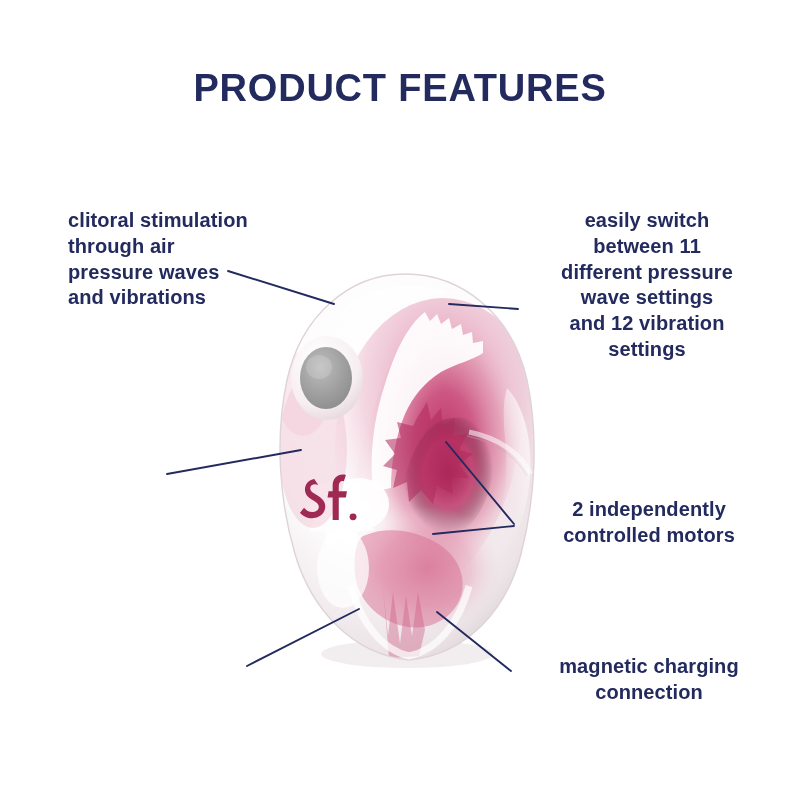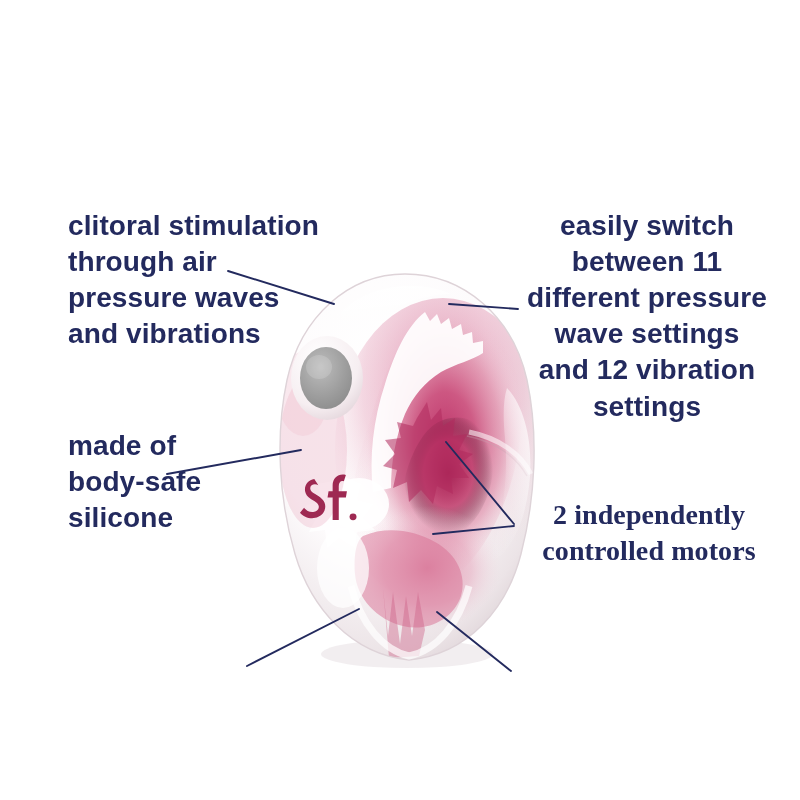--- a/index.html
+++ b/index.html
@@ -34,33 +34,33 @@
     font-weight: bold;
     letter-spacing: 0.8px;
     color: #232a5e;
     line-height: 1.1;
   }
 
   
   .feature-label {
     position: absolute;
     color: #232a5e;
-    font-size: 28px;
+    font-size: 20px;
     font-weight: bold;
     line-height: 1.29;
     letter-spacing: 0.1px;
     white-space: pre-line;
   }
   .feature-label.left  { text-align: left; }
   .feature-label.right { text-align: center; }
 
   #label-clitoral  { left: 68px;  top: 208px; width: 260px; }
   #label-settings  { left: 524px; top: 208px; width: 246px; }
   #label-silicone  { left: 68px;  top: 428px; width: 190px; }
-  #label-motors    { left: 524px; top: 497px; width: 250px; font-family: Liberation Serif, serif; }
+  #label-motors    { left: 524px; top: 497px; width: 250px; }
   #label-playful   { left: 68px;  top: 654px; width: 230px; }
   #label-magnetic  { left: 524px; top: 654px; width: 250px; }
 
   
   #leader-lines {
     position: absolute;
     inset: 0;
     width: 800px;
     height: 800px;
     pointer-events: none;
@@ -73,20 +73,21 @@
     top: 268px;
     width: 300px;
     height: 400px;
   }
 </style>
 </head>
 <body>
 
 <div id="infographic">
 
+  <div id="page-title">PRODUCT FEATURES</div>
 
   <svg id="product-image" viewBox="0 0 300 400" xmlns="http://www.w3.org/2000/svg">
     <defs>
 
       <radialGradient id="bodyShade" cx="38%" cy="26%" r="82%">
         <stop offset="0%" stop-color="#ffffff"></stop>
         <stop offset="55%" stop-color="#fdfbfc"></stop>
         <stop offset="88%" stop-color="#ece4e7"></stop>
         <stop offset="100%" stop-color="#ddd2d6"></stop>
       </radialGradient>
@@ -267,22 +268,21 @@
 pressure waves
 and vibrations</div>
 
   <div class="feature-label right" id="label-settings">easily switch
 between 11
 different pressure
 wave settings
 and 12 vibration
 settings</div>
 
-  <div class="feature-label left" id="label-silicone">made of
-body-safe
-silicone</div>
 
   <div class="feature-label right" id="label-motors">2 independently
 controlled motors</div>
 
 
+  <div class="feature-label right" id="label-magnetic">magnetic charging
+connection</div>
 
 </div>
 
 </body></html>

